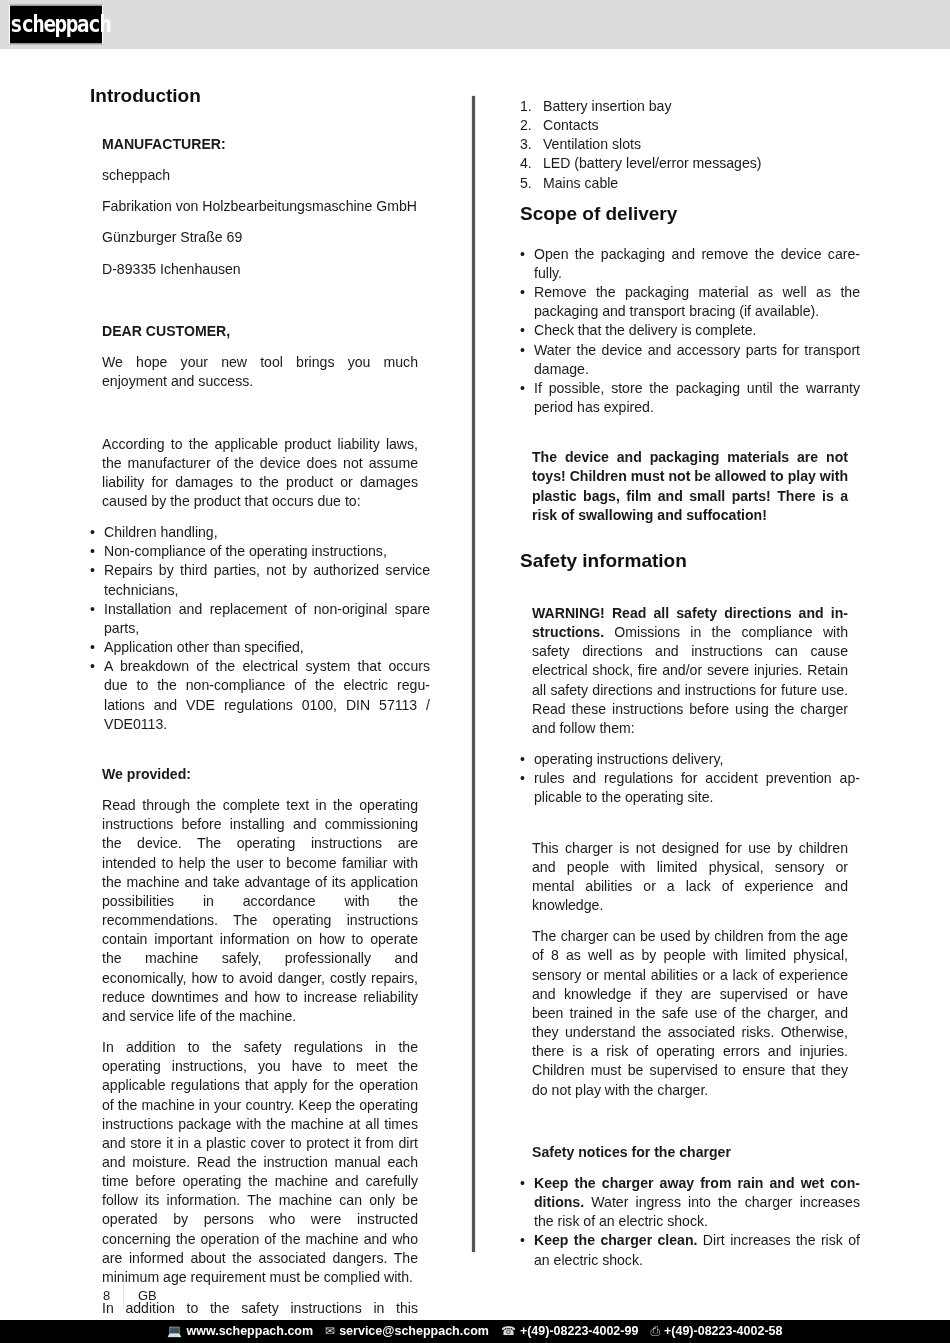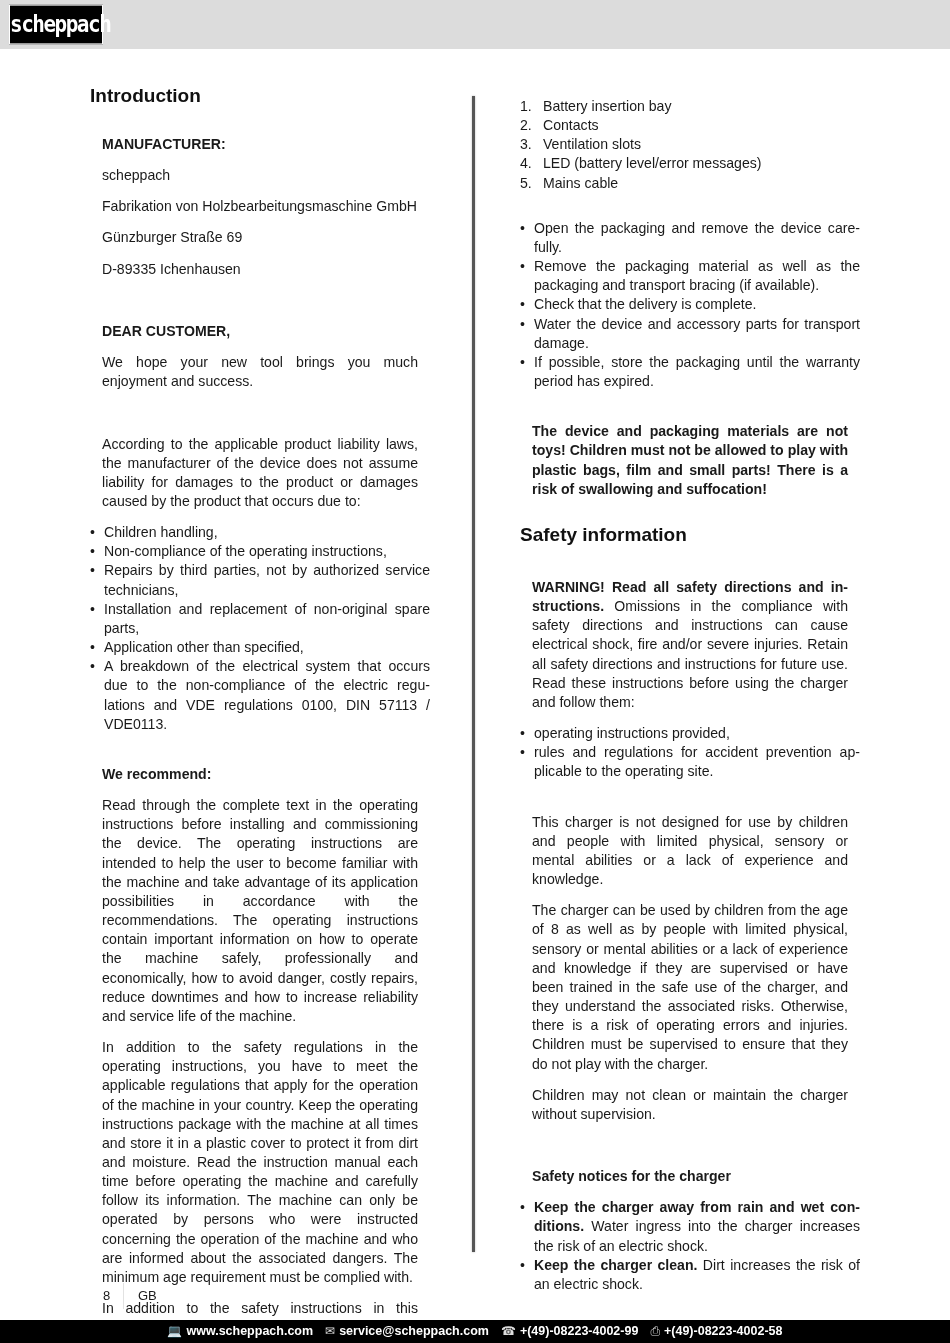--- a/index.html
+++ b/index.html
@@ -64,60 +64,60 @@
   <div class="p">According to the applicable product liability laws, the manufacturer of the device does not assume liability for damages to the product or damages caused by the product that occurs due to:</div>
   <ul class="b">
     <li>Children handling,</li>
     <li>Non-compliance of the operating instructions,</li>
     <li>Repairs by third parties, not by authorized service technicians,</li>
     <li>Installation and replacement of non-original spare parts,</li>
     <li>Application other than specified,</li>
     <li>A breakdown of the electrical system that occurs due to the non-compliance of the electric regu­lations and VDE regulations 0100, DIN 57113 / VDE0113.</li>
   </ul>
   <div class="gap"></div>
-  <div class="p bold">We recommend:</div>
+  <div class="p bold">We provided:</div>
   <div class="p">Read through the complete text in the operating in­structions before installing and commissioning the device. The operating instructions are intended to help the user to become familiar with the machine and take advantage of its application possibilities in accordance with the recommendations. The operat­ing instructions contain important information on how to operate the machine safely, professionally and economically, how to avoid danger, costly repairs, re­duce downtimes and how to increase reliability and service life of the machine.</div>
   <div class="p">In addition to the safety regulations in the operating instructions, you have to meet the applicable regula­tions that apply for the operation of the machine in your country. Keep the operating instructions pack­age with the machine at all times and store it in a plastic cover to protect it from dirt and moisture. Read the instruction manual each time before op­erating the machine and carefully follow its informa­tion. The machine can only be operated by persons who were instructed concerning the operation of the machine and who are informed about the associated dangers. The minimum age requirement must be complied with.</div>
   <div class="p">In addition to the safety instructions in this operating manual and the separate regulations of your country, the generally recognised technical rules for operat­ing woodworking machines must also be observed.</div>
 </div>
 
 <div class="divider"></div>
 
 <div class="col col-right">
   <div class="h2-after"></div>
   <ol class="n">
     <li><span class="num">1.</span><span>Battery insertion bay</span></li>
     <li><span class="num">2.</span><span>Contacts</span></li>
     <li><span class="num">3.</span><span>Ventilation slots</span></li>
     <li><span class="num">4.</span><span>LED (battery level/error messages)</span></li>
     <li><span class="num">5.</span><span>Mains cable</span></li>
   </ol>
   <div style="height:8px"></div>
+  <h2>Scope of delivery</h2>
   <div class="h2-after" style="height:18px"></div>
   <ul class="b">
     <li>Open the packaging and remove the device care­fully.</li>
     <li>Remove the packaging material as well as the packaging and transport bracing (if available).</li>
     <li>Check that the delivery is complete.</li>
     <li>Water the device and accessory parts for trans­port damage.</li>
     <li>If possible, store the packaging until the warranty period has expired.</li>
   </ul>
   <div class="gap"></div>
   <div class="p bold">The device and packaging materials are not toys! Children must not be allowed to play with plas­tic bags, film and small parts! There is a risk of swallowing and suffocation!</div>
   <div style="height:11px"></div>
   <h2>Safety information</h2>
   <div class="h2-after" style="height:18px"></div>
   <div class="p"><span class="bold">WARNING! Read all safety directions and in­structions.</span><span> Omissions in the compliance with safe­ty directions and instructions can cause electrical shock, fire and/or severe injuries. Retain all safe­ty directions and instructions for future use. Read these instructions before using the charger and fol­low them:</span></div>
   <ul class="b">
-    <li>operating instructions provided,</li>
+    <li>operating instructions delivery,</li>
     <li>rules and regulations for accident prevention ap­plicable to the operating site.</li>
   </ul>
   <div class="gap"></div>
   <div class="p">This charger is not designed for use by children and people with limited physical, sensory or mental abili­ties or a lack of experience and knowledge.</div>
   <div class="p">The charger can be used by children from the age of 8 as well as by people with limited physical, sensory or mental abilities or a lack of experience and knowl­edge if they are supervised or have been trained in the safe use of the charger, and they understand the associated risks. Otherwise, there is a risk of operat­ing errors and injuries. Children must be supervised to ensure that they do not play with the charger.</div>
-  <div class="p">Children may not clean or maintain the charger with­out supervision.</div>
   <div class="gap"></div>
   <div class="p bold">Safety notices for the charger</div>
   <ul class="b">
     <li><span class="bold">Keep the charger away from rain and wet con­ditions.</span><span> Water ingress into the charger increases the risk of an electric shock.</span></li>
     <li><span class="bold">Keep the charger clean.</span><span> Dirt increases the risk of an electric shock.</span></li>
   </ul>
 </div>
 
 <div class="footer-page">
   <span class="pg">8</span>

